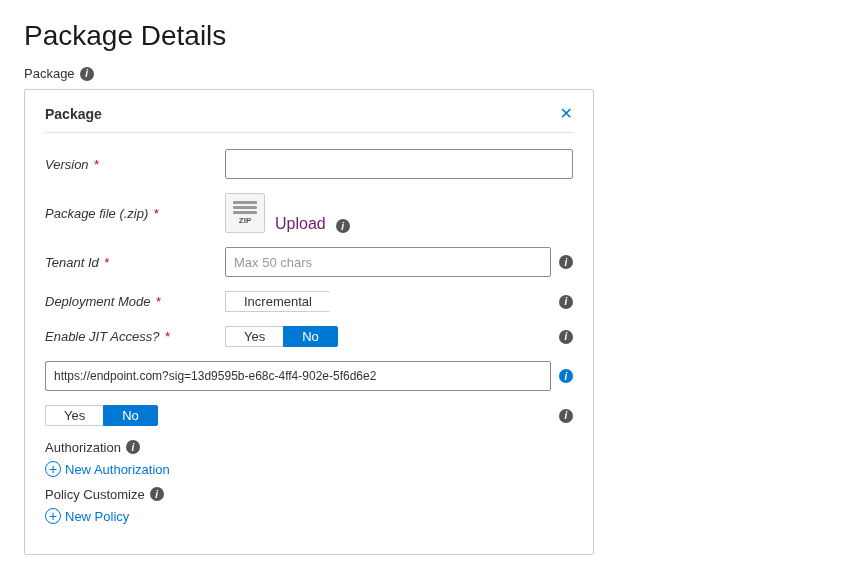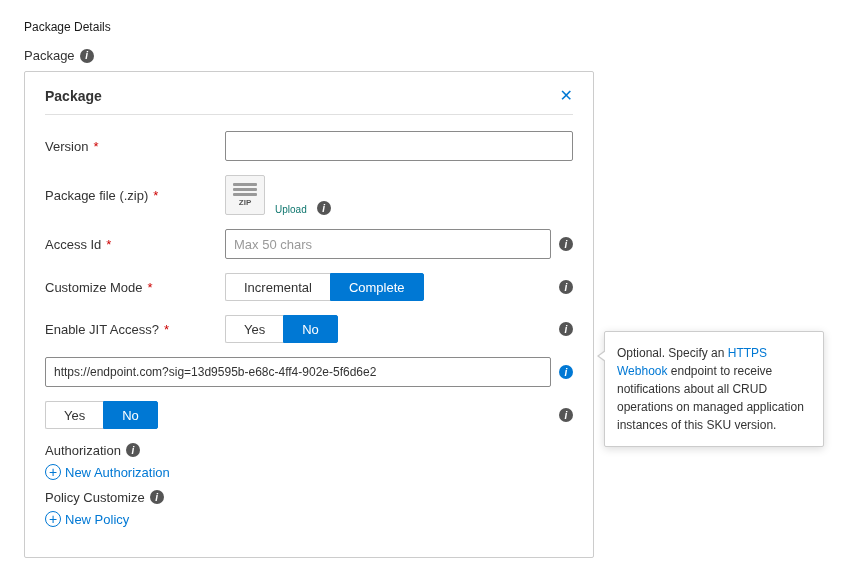--- a/index.html
+++ b/index.html
@@ -6,21 +6,21 @@
     body {
       font-family: 'Segoe UI', Arial, sans-serif;
       font-size: 13px;
       color: #333;
       background: #fff;
       padding: 20px 24px;
       width: 846px;
       min-height: 561px;
     }
     .page-title {
-      font-size: 12px;
+      font-size: 28px;
       font-weight: 300;
       color: #1a1a1a;
       margin-bottom: 14px;
     }
     .section-label {
       font-size: 13px;
       color: #333;
       margin-bottom: 8px;
       display: flex;
       align-items: center;
@@ -80,20 +80,21 @@
       gap: 10px;
     }
     .form-label {
       width: 170px;
       flex-shrink: 0;
       font-size: 13px;
       color: #333;
       display: flex;
       align-items: center;
       gap: 3px;
+      font-style: italic;
     }
     .required {
       color: #c00;
       margin-left: 2px;
     }
     .form-control {
       flex: 1;
       height: 30px;
       border: 1px solid #8a8a8a;
       border-radius: 2px;
@@ -136,32 +137,32 @@
       height: 3px;
       background: #999;
       border-radius: 1px;
     }
     .zip-label-text {
       font-size: 8px;
       font-weight: bold;
       color: #555;
     }
     .upload-link {
-      color: #0f766e;
+      color: #701a75;
       cursor: pointer;
       text-decoration: none;
-      font-size: 10px;
+      font-size: 16px;
     }
     .toggle-group {
       display: flex;
       flex: 1;
       gap: 0;
     }
     .toggle-btn {
-      height: 28px;
+      height: 21px;
       padding: 0 18px;
       border: 1px solid #ccc;
       cursor: pointer;
       font-size: 13px;
       background: #fff;
       color: #333;
     }
     .toggle-btn:first-child {
       border-radius: 2px 0 0 2px;
       border-right: none;
@@ -306,38 +307,37 @@
           </div>
           <span class="zip-label-text">ZIP</span>
         </div>
         <a class="upload-link">Upload</a>
         <span class="info-icon">i</span>
       </div>
     </div>
 
     <div class="form-row">
       <label class="form-label">
-        <span>Access Id</span>
+        <span>Tenant Id</span>
         <span class="required">*</span>
       </label>
       <div class="row-with-info">
         <input type="text" class="form-control" placeholder="Max 50 chars" style="">
         <span class="info-icon">i</span>
       </div>
     </div>
 
     <div class="form-row">
       <label class="form-label">
-        <span>Customize Mode</span>
+        <span>Deployment Mode</span>
         <span class="required">*</span>
       </label>
       <div class="row-with-info">
         <div class="toggle-group">
           <button class="toggle-btn">Incremental</button>
-          <button class="toggle-btn active">Complete</button>
         </div>
         <span class="info-icon">i</span>
       </div>
     </div>
 
     <div class="form-row">
       <label class="form-label">
         <span>Enable JIT Access?</span>
         <span class="required">*</span>
       </label>
@@ -383,16 +383,13 @@
         <span>Policy Customize</span>
         <span class="info-icon">i</span>
       </div>
       <a class="add-link">
         <span class="plus-icon">+</span>
         <span>New Policy</span>
       </a>
     </div>
   </div>
 
-  <div class="tooltip-container">
-    <span>Optional. Specify an </span><span class="tooltip-link">HTTPS Webhook</span><span> endpoint to receive notifications about all CRUD operations on managed application instances of this SKU version.</span>
-  </div>
 </div>
 
 </body></html>

